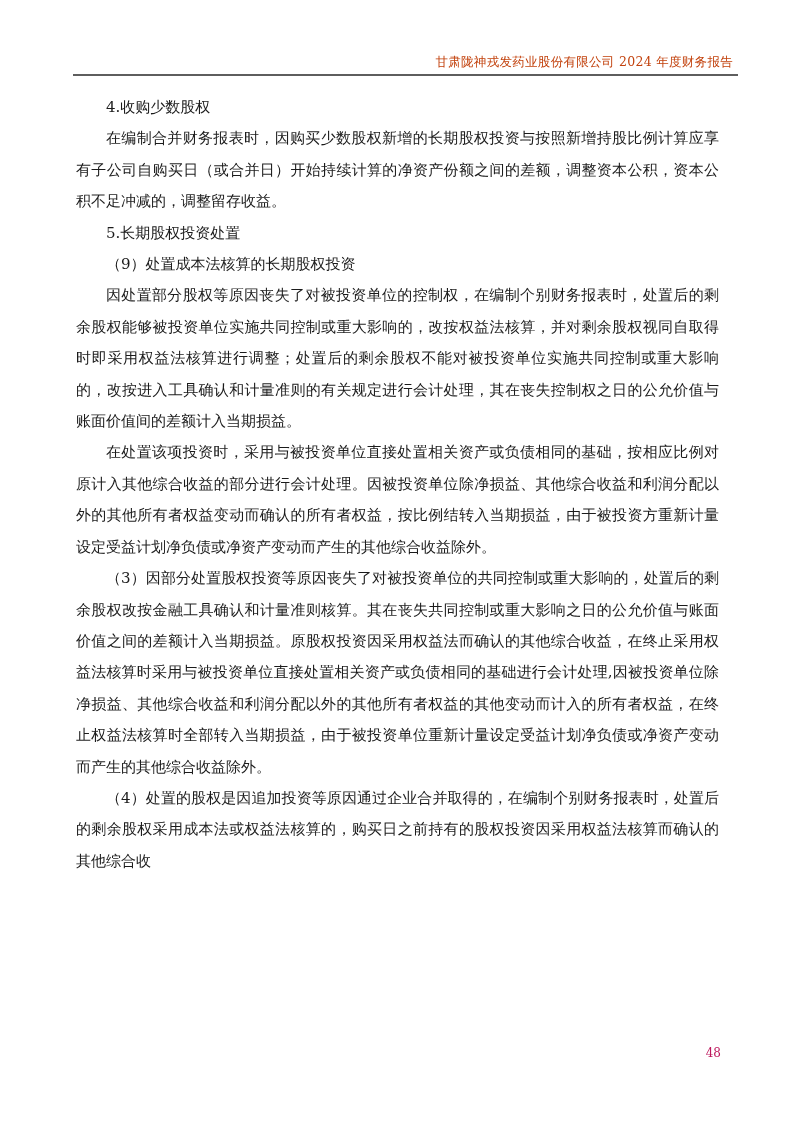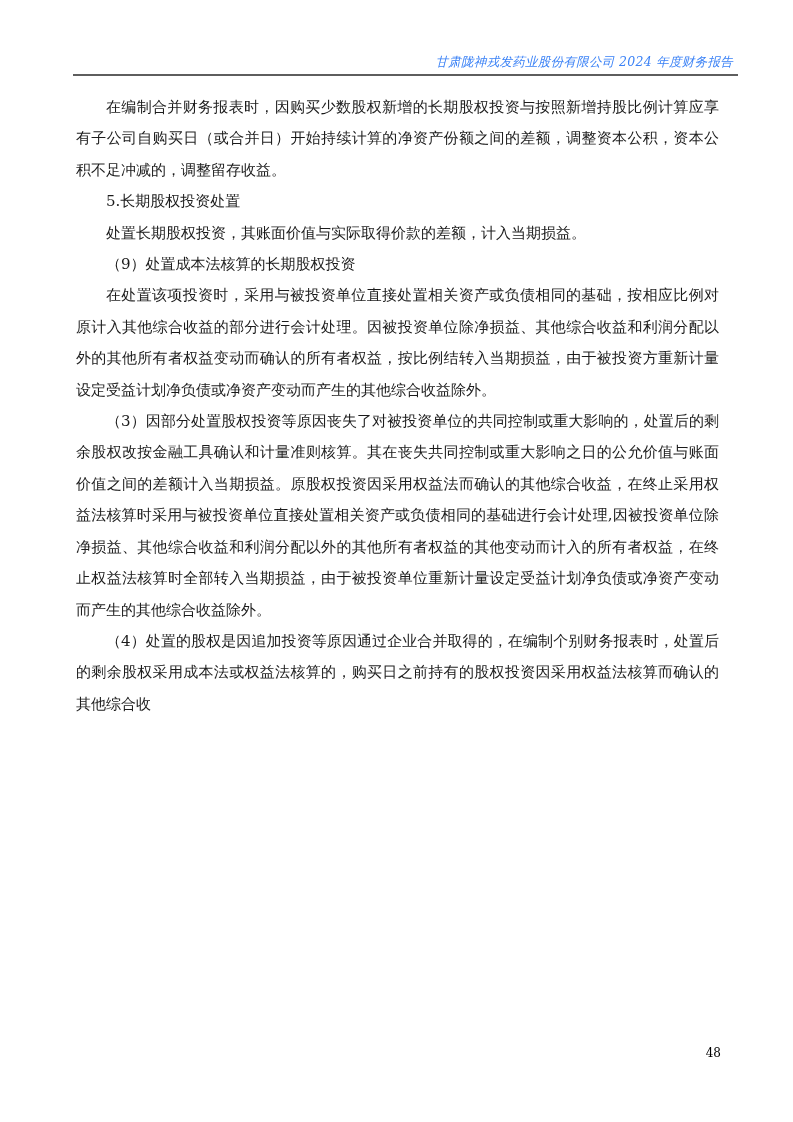--- a/index.html
+++ b/index.html
@@ -18,24 +18,23 @@
     overflow: hidden;
   }
   .header {
     position: absolute;
     top: 54px;
     left: 73px;
     right: 55px;
     text-align: right;
     font-size: 12.5px;
     line-height: 16px;
-    color: #3b82f6;
+    color: #c2410c;
     padding-bottom: 4px;
     border-bottom: 2px solid #5e5e5e;
-    font-style: italic;
   }
   .header .header-text {
     display: inline-block;
     padding-right: 5px;
     letter-spacing: 0.3px;
   }
   .content {
     position: absolute;
     top: 92px;
     left: 76px;
@@ -47,37 +46,38 @@
   .content p {
     margin: 0;
     padding: 0;
     text-indent: 2em;
   }
   .page-number {
     position: absolute;
     right: 72px;
     bottom: 62px;
     font-size: 12px;
-    color: #000000;
+    color: #be185d;
   }
 </style>
 </head>
 <body>
 
 <div class="page">
 
   <div class="header">
     <span class="header-text">甘肃陇神戎发药业股份有限公司 2024 年度财务报告</span>
   </div>
 
   <div class="content">
+    <p>4.收购少数股权</p>
     <p>在编制合并财务报表时，因购买少数股权新增的长期股权投资与按照新增持股比例计算应享有子公司自购买日（或合并日）开始持续计算的净资产份额之间的差额，调整资本公积，资本公积不足冲减的，调整留存收益。</p>
     <p>5.长期股权投资处置</p>
-    <p>处置长期股权投资，其账面价值与实际取得价款的差额，计入当期损益。</p>
     <p>（9）处置成本法核算的长期股权投资</p>
+    <p>因处置部分股权等原因丧失了对被投资单位的控制权，在编制个别财务报表时，处置后的剩余股权能够被投资单位实施共同控制或重大影响的，改按权益法核算，并对剩余股权视同自取得时即采用权益法核算进行调整；处置后的剩余股权不能对被投资单位实施共同控制或重大影响的，改按进入工具确认和计量准则的有关规定进行会计处理，其在丧失控制权之日的公允价值与账面价值间的差额计入当期损益。</p>
     <p>在处置该项投资时，采用与被投资单位直接处置相关资产或负债相同的基础，按相应比例对原计入其他综合收益的部分进行会计处理。因被投资单位除净损益、其他综合收益和利润分配以外的其他所有者权益变动而确认的所有者权益，按比例结转入当期损益，由于被投资方重新计量设定受益计划净负债或净资产变动而产生的其他综合收益除外。</p>
     <p>（3）因部分处置股权投资等原因丧失了对被投资单位的共同控制或重大影响的，处置后的剩余股权改按金融工具确认和计量准则核算。其在丧失共同控制或重大影响之日的公允价值与账面价值之间的差额计入当期损益。原股权投资因采用权益法而确认的其他综合收益，在终止采用权益法核算时采用与被投资单位直接处置相关资产或负债相同的基础进行会计处理,因被投资单位除净损益、其他综合收益和利润分配以外的其他所有者权益的其他变动而计入的所有者权益，在终止权益法核算时全部转入当期损益，由于被投资单位重新计量设定受益计划净负债或净资产变动而产生的其他综合收益除外。</p>
     <p>（4）处置的股权是因追加投资等原因通过企业合并取得的，在编制个别财务报表时，处置后的剩余股权采用成本法或权益法核算的，购买日之前持有的股权投资因采用权益法核算而确认的其他综合收</p>
   </div>
 
   <div class="page-number">48</div>
 
 </div>
 
 </body></html>

